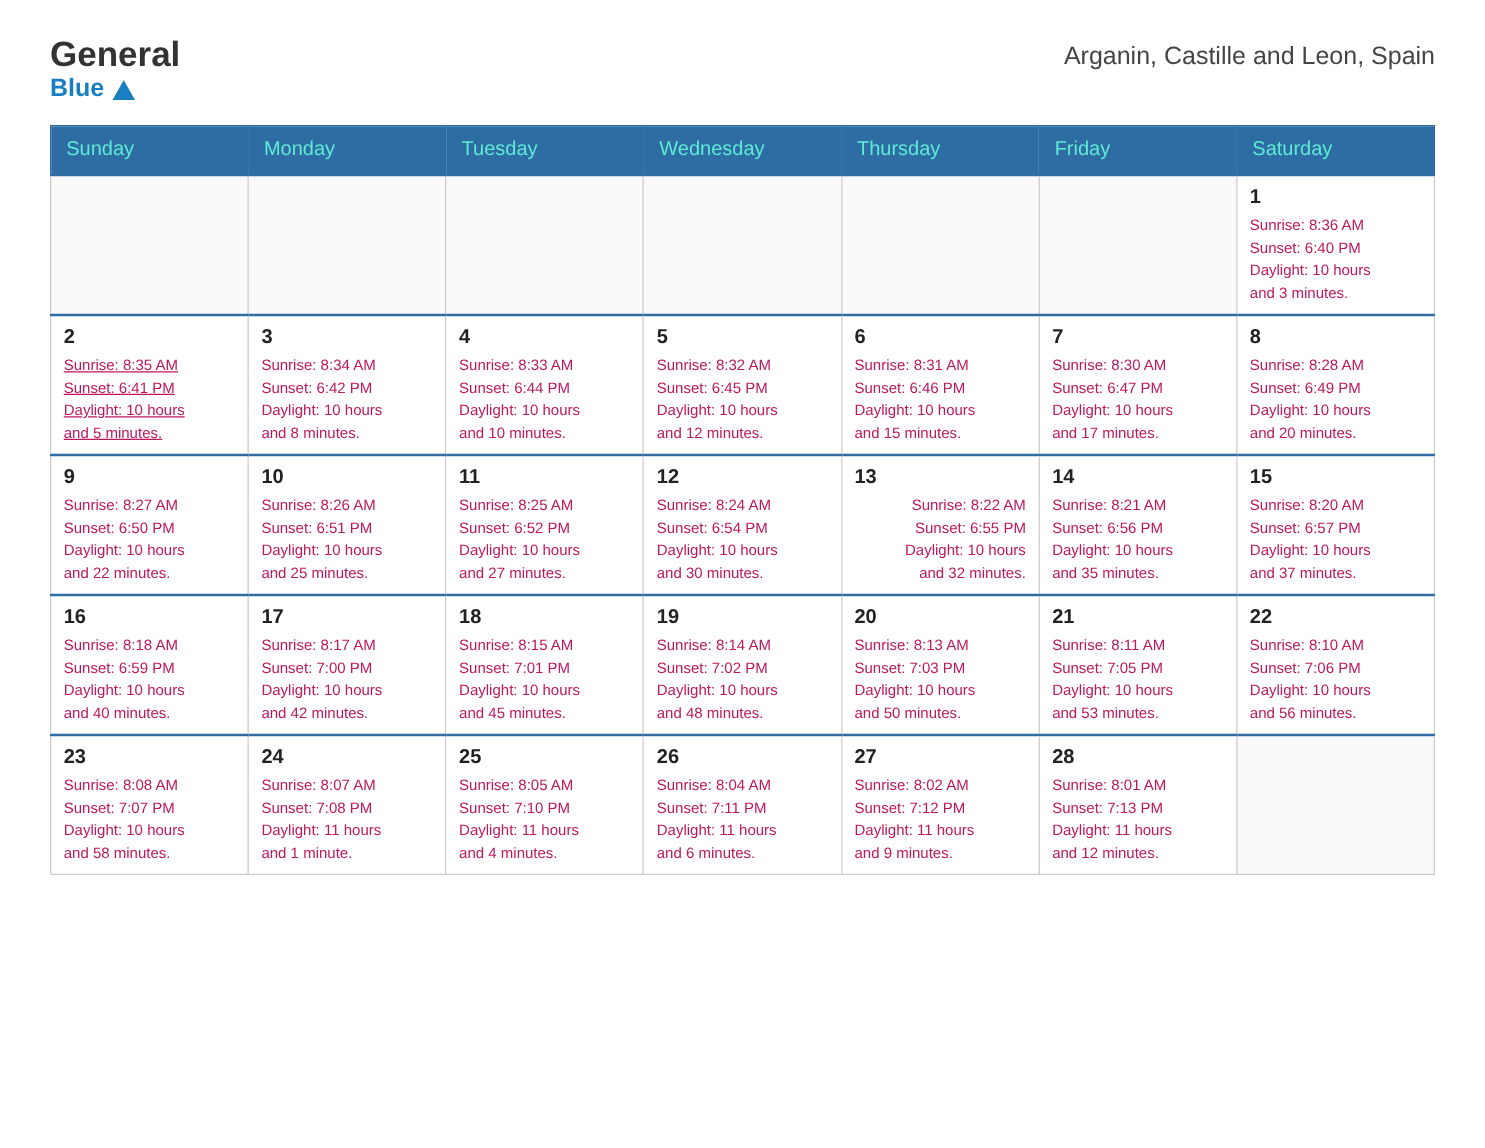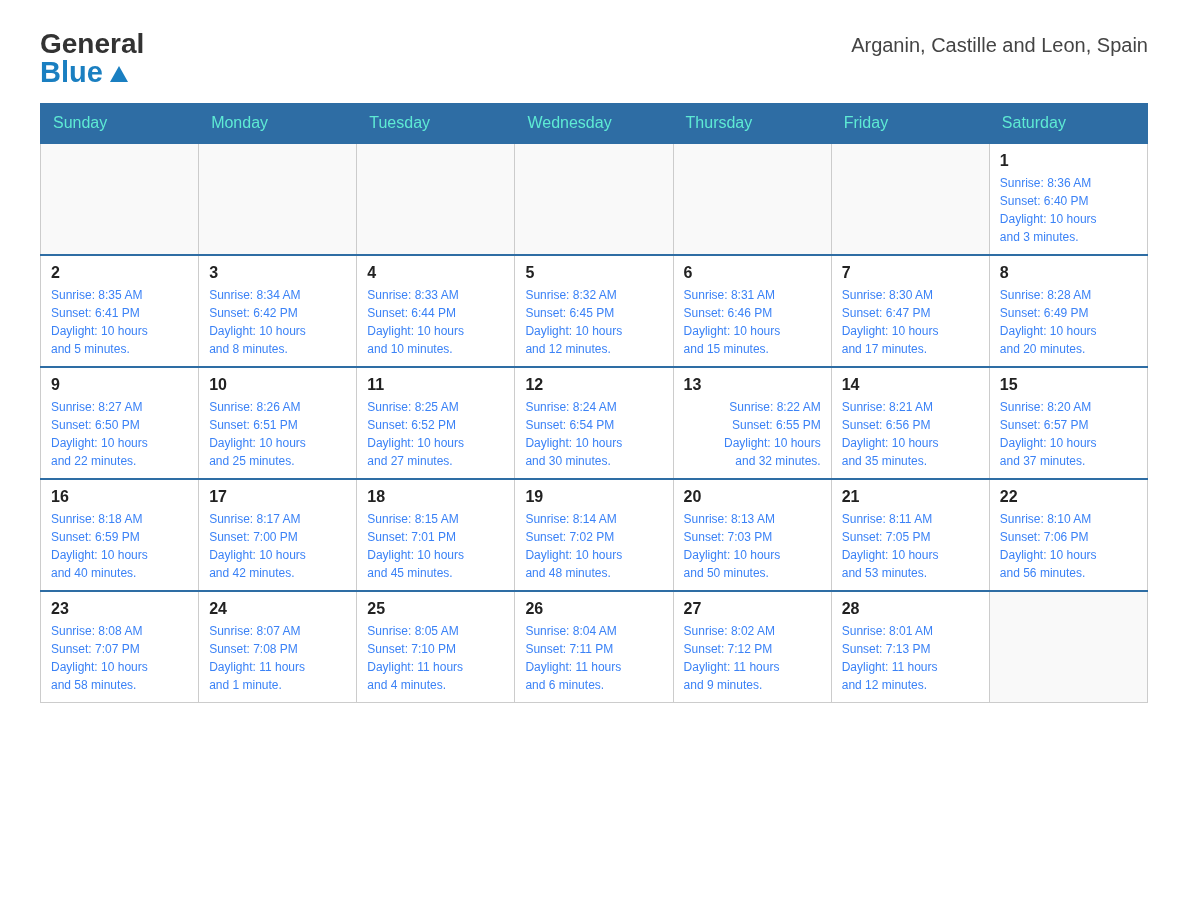--- a/index.html
+++ b/index.html
@@ -60,21 +60,21 @@
       background: #f9f9f9;
     }
     .day-number {
       font-size: 16px;
       font-weight: bold;
       color: #222;
       margin-bottom: 4px;
     }
     .day-info {
       font-size: 12px;
-      color: #3b82f6;
+      color: #be185d;
       line-height: 1.5;
     }
     .week-row td {
       border-top: 2px solid #2e6da4;
     }
     .logo-top {
       display: flex;
       flex-direction: row;
       align-items: center;
     }
@@ -82,21 +82,21 @@
       display: flex;
       flex-direction: column;
     }
     .logo-line1 {
       font-size: 28px;
       font-weight: bold;
       color: #333;
       line-height: 1;
     }
     .logo-line2 {
-      font-size: 29px;
+      font-size: 20px;
       font-weight: bold;
       color: #1a7fc1;
       line-height: 1;
       display: flex;
       align-items: center;
     }
     .triangle-svg {
       margin-left: 3px;
     }
   </style>
@@ -146,21 +146,21 @@
           <div class="day-number">1</div>
           <div class="day-info" style="white-space: pre-line;">Sunrise: 8:36 AM
 Sunset: 6:40 PM
 Daylight: 10 hours
 and 3 minutes.</div>
         </td>
       </tr>
       <tr class="week-row">
         <td>
           <div class="day-number">2</div>
-          <div class="day-info" style="white-space: pre-line;">Sunrise: 8:35 AM
+          <div class="day-info" style="white-space: pre-line; text-decoration: underline;">Sunrise: 8:35 AM
 Sunset: 6:41 PM
 Daylight: 10 hours
 and 5 minutes.</div>
         </td>
         <td>
           <div class="day-number">3</div>
           <div class="day-info" style="white-space: pre-line;">Sunrise: 8:34 AM
 Sunset: 6:42 PM
 Daylight: 10 hours
 and 8 minutes.</div>

